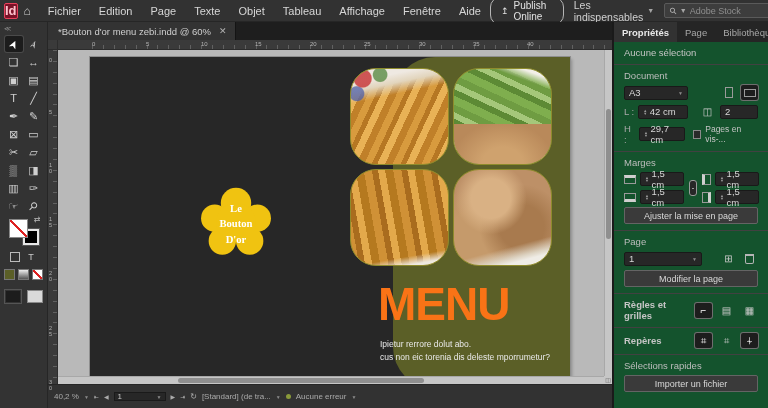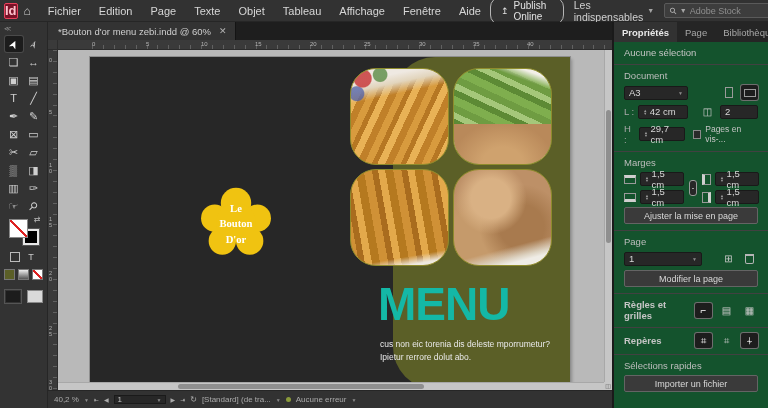--- a/index.html
+++ b/index.html
@@ -117,36 +117,36 @@
     radial-gradient(circle at 25% 70%, #c59a6b 0 28%, transparent 50%),
     #bd9067; }
   .ph-tr2 { position:relative; }
   .ph-tr-gravyband { position:absolute; left:0; right:0; bottom:0; height:42%;
     background:radial-gradient(ellipse at 50% 100%, #cfa26e 30%, #b9895a 75%); }
 
   .flower-wrap { position:absolute; left:108px; top:130px; width:76px; height:70px;font-family:Liberation Serif, serif; }
   .flower-wrap svg { width:100%; height:100%; }
 
   .menu-title { position:absolute; left:288px; top:220px; font-size:46px; font-weight:bold;
-    letter-spacing:-1px; color:#14b8a6; }
+    letter-spacing:-1px; color:#f97316; }
   .menu-para { position:absolute; left:290px; top:281px; width:195px; font-size:8.5px;
     line-height:12.5px; color:#e9e9e9; }
 
   .vscroll { position:absolute; right:0; top:0; bottom:8px; width:8px; background:#c6c6c6;
     border-left:1px solid #a8a8a8; }
   .vscroll .thumb { position:absolute; top:18%; height:40%; left:1px; right:1px;
     background:#8f8f8f; border-radius:3px; }
   .hscroll { position:absolute; left:0; right:8px; bottom:0; height:8px; background:#c6c6c6;
     border-top:1px solid #a8a8a8; }
   .hscroll .thumb { position:absolute; left:22%; width:45%; top:1px; bottom:1px;
     background:#8f8f8f; border-radius:3px; }
   .fitbtn { position:absolute; right:0; bottom:0; width:8px; height:8px; background:#c6c6c6;
     color:#555; font-size:6px; line-height:8px; text-align:center; }
 
-  .statusbar { height:18px; background:#323232; border-top:1px solid #262626; display:flex;
+  .statusbar { height:24px; background:#323232; border-top:1px solid #262626; display:flex;
     align-items:center; gap:5px; font-size:8px; color:#ababab; padding:0 6px; }
   .statusbar .box { background:#272727; border:1px solid #1a1a1a; height:9px; width:52px;
     display:flex; align-items:center; justify-content:space-between; padding:0 3px; color:#c5c5c5;}
   .statusbar .navg { font-size:6px; }
   .dot { width:5px; height:5px; border-radius:50%; background:#8a9a3a; display:inline-block; }
   .sb-chev { font-size:5px; color:#8a8a8a; }
 
   
   .rpanel { width:156px; background:#14532d; border-left:2px solid #1a1a1a;
     display:flex; flex-direction:column; font-size:9.5px; color:#c5c5c5; }
@@ -333,22 +333,22 @@
                 <circle cx="50" cy="47" r="26"></circle>
               </g>
               <text x="50" y="33" text-anchor="middle" fill="#ffffff" font-size="14" font-weight="bold">Le</text>
               <text x="50" y="53" text-anchor="middle" fill="#ffffff" font-size="14" font-weight="bold">Bouton</text>
               <text x="50" y="73" text-anchor="middle" fill="#ffffff" font-size="14" font-weight="bold">D'or</text>
             </svg>
           </div>
 
           <div class="menu-title">MENU</div>
           <div class="menu-para">
+            <div>Ipietur rerrore dolut abo.</div>
             <div>cus non eic torenia dis deleste mporrumetur?</div>
-            <div>Ipietur rerrore dolut abo.</div>
           </div>
         </div>
 
         <div class="vscroll">
           <div class="thumb"></div>
         </div>
         <div class="hscroll">
           <div class="thumb"></div>
         </div>
         <div class="fitbtn">◫</div>

